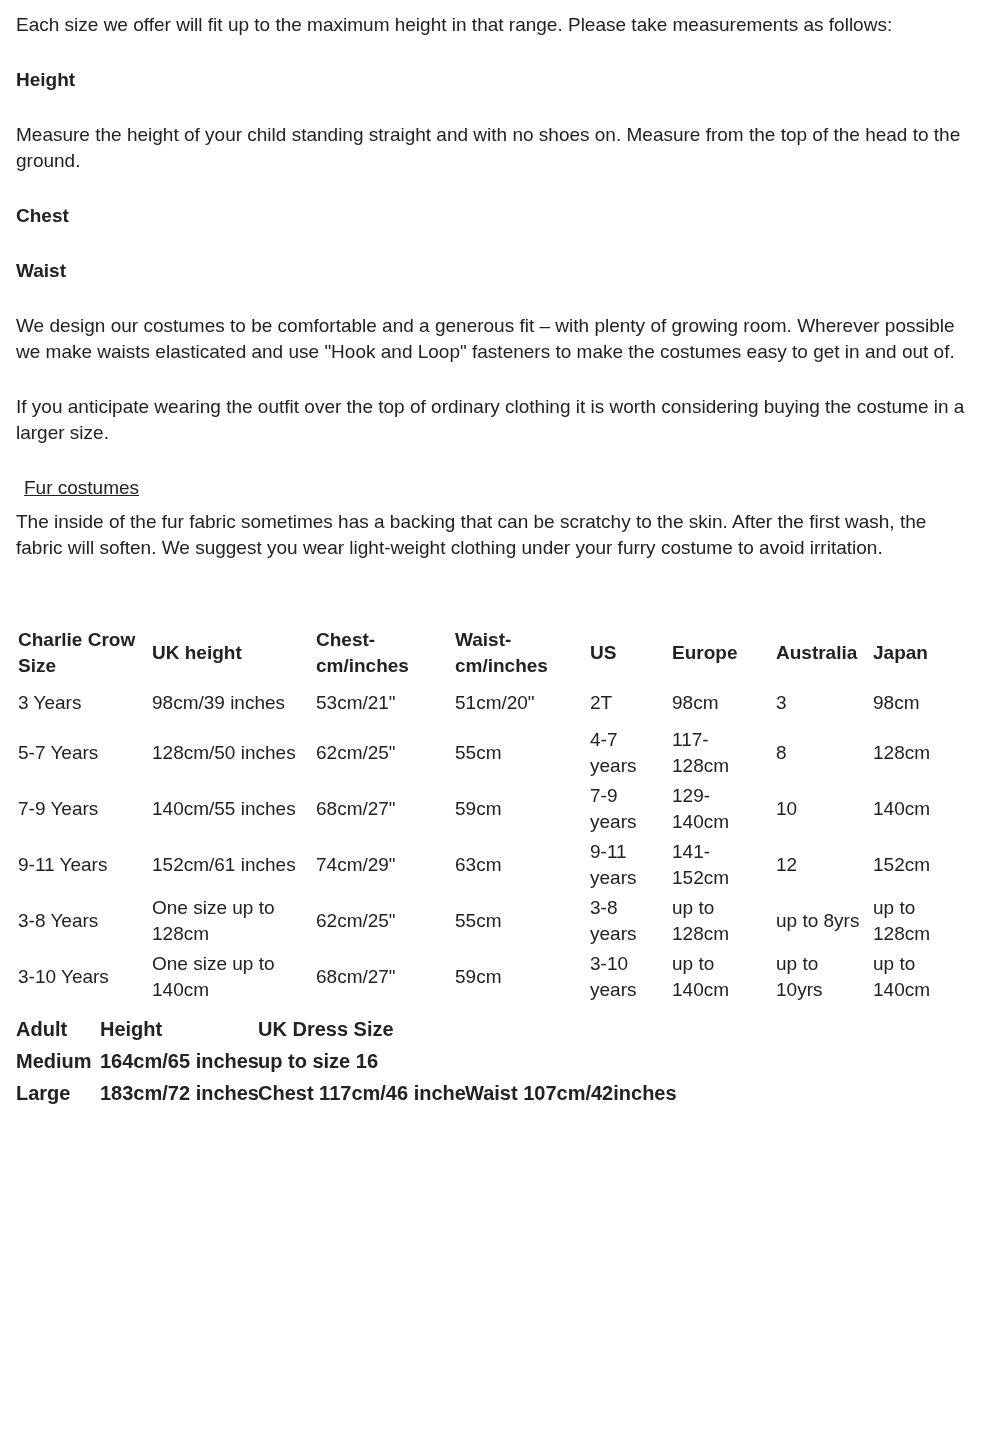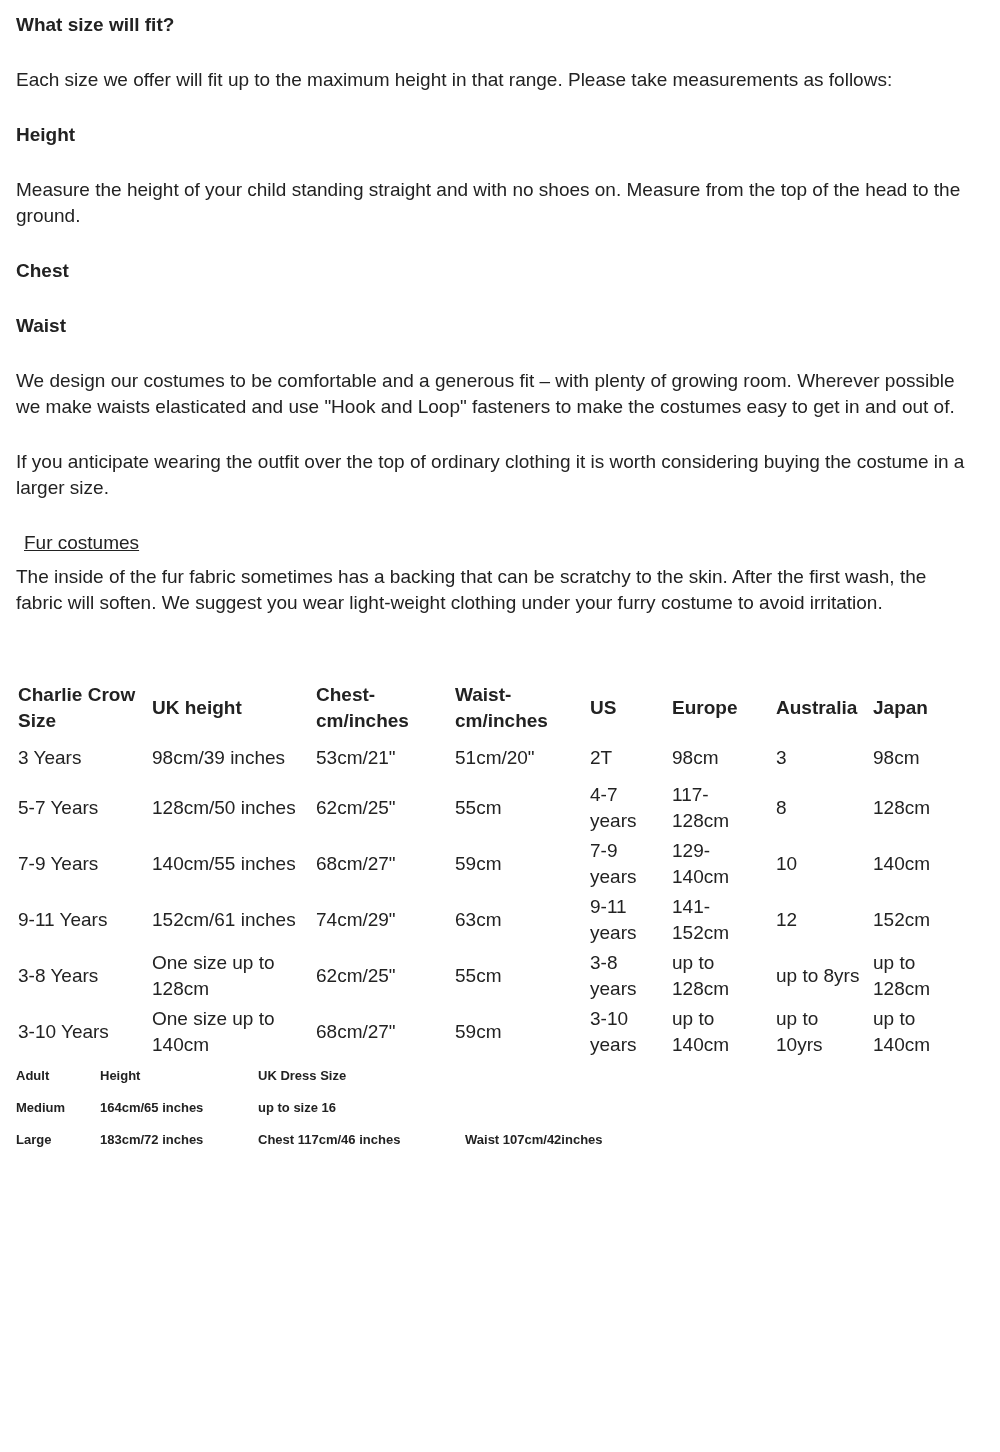--- a/index.html
+++ b/index.html
@@ -46,41 +46,41 @@
     overflow: hidden;
   }
   table.size-chart th { font-weight: bold; }
   tr.hdr-row   { height: 56px; }
   tr.row-first { height: 44px; }
   tr.row-tall  { height: 56px; }
   table.adult-chart {
     border-collapse: collapse;
     table-layout: fixed;
     width: 954px;
-    font-size: 13px;
+    margin-top: 8px;
+    font-size: 20px;
     line-height: 26px;
   }
   table.adult-chart th, table.adult-chart td {
     padding: 0 4px 0 0;
     text-align: left;
     vertical-align: middle;
     white-space: nowrap;
     overflow: hidden;
     font-weight: bold;
   }
   table.adult-chart th { font-weight: bold; }
   table.adult-chart tr { height: 32px; }
   th.indent { padding-left: 11px; }
 </style>
 </head>
 <body>
 
 <div class="content">
 
-  <h2 class="doc-title">What size will fit?</h2>
 
   <p class="para">Each size we offer will fit up to the maximum height in that range. Please take measurements as follows:</p>
 
   <h3 class="sub-heading">Height</h3>
   <p class="para">Measure the height of your child standing straight and with no shoes on. Measure from the top of the head to the ground.</p>
 
   <h3 class="sub-heading">Chest</h3>
 
   <h3 class="sub-heading">Waist</h3>
 

